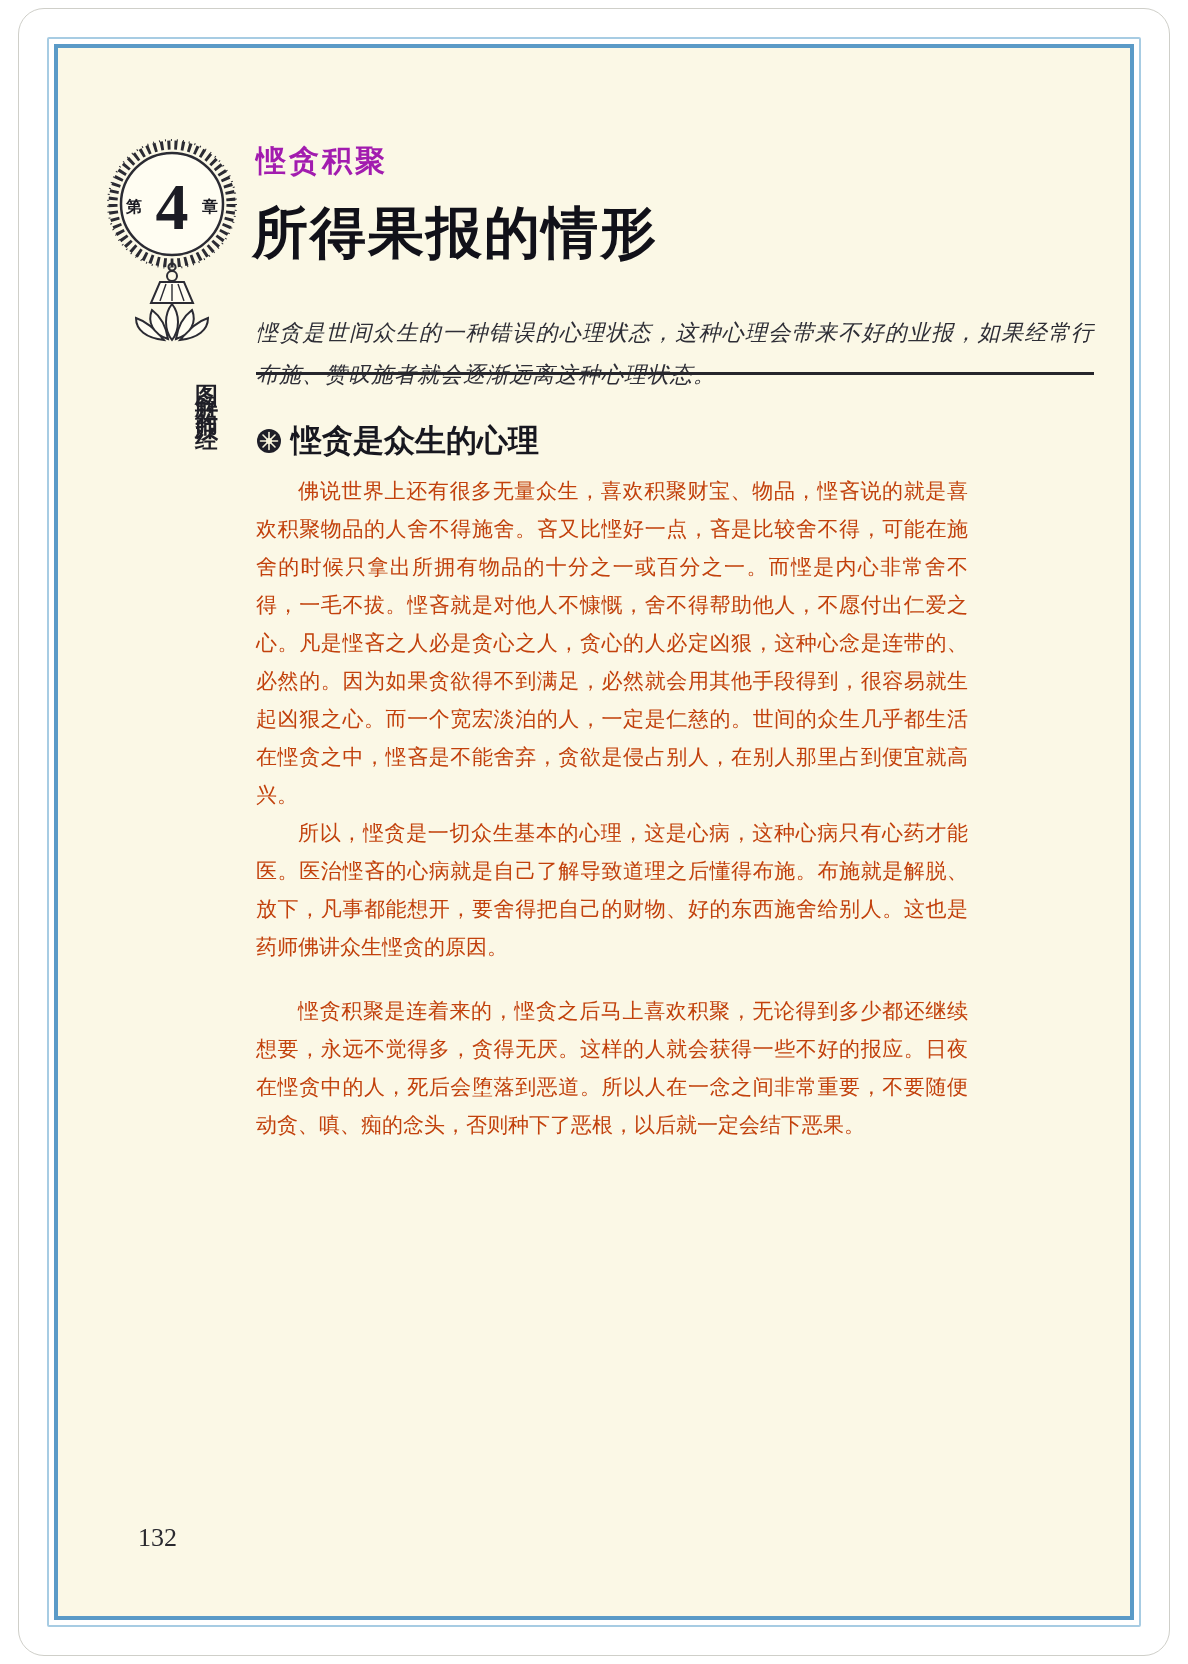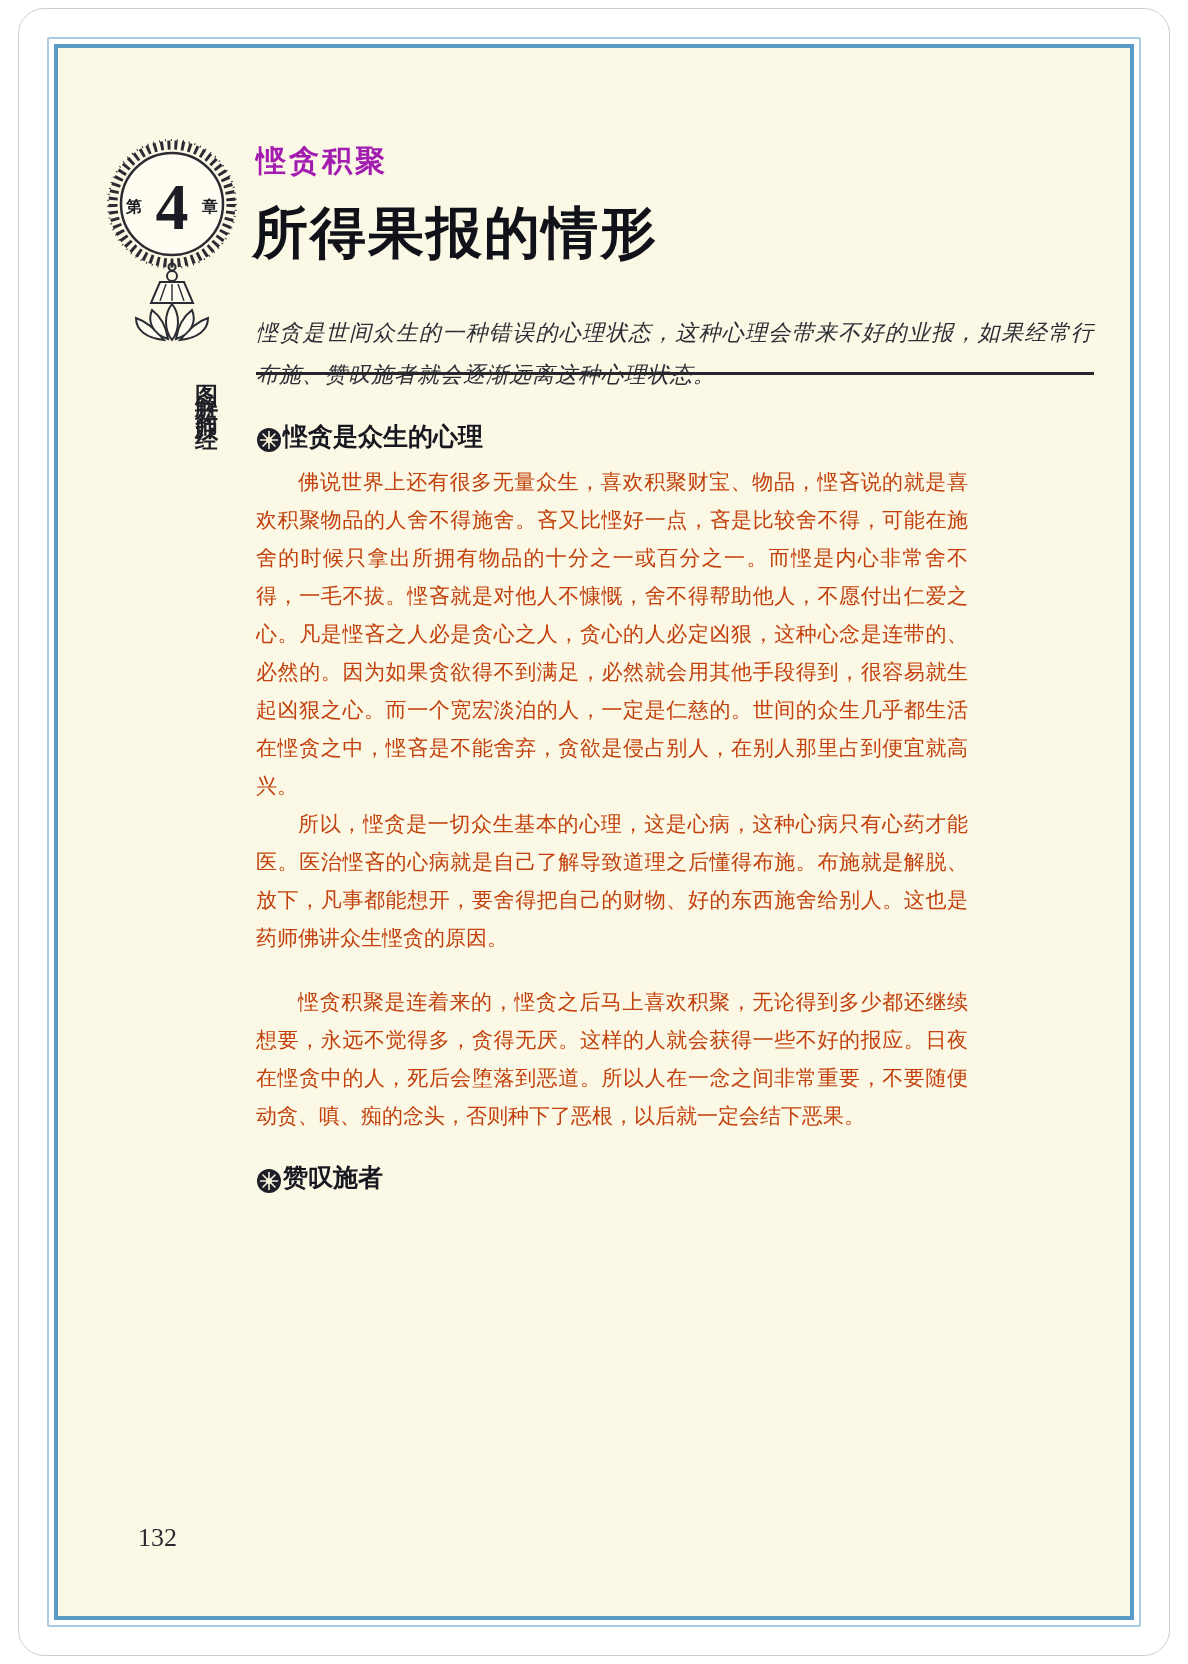--- a/index.html
+++ b/index.html
@@ -48,22 +48,22 @@
     color:#2e2e36; text-align:justify;
   }
   .divider {
     position:absolute; left:256px; top:372px; width:838px;
     border-top:3px solid #26262c;
   }
   
   .content { position:absolute; left:256px; top:420px; width:712px; }
   .section { margin-bottom:26px; }
   .section-heading {
-    display:flex; align-items:flex-end; gap:1px;
-    font-size:25px; font-weight:900; color:#17171f;
+    display:flex; align-items:center; gap:9px;
+    font-size:31px; font-weight:900; color:#17171f;
     margin-bottom:10px;
   }
   .flower-badge { width:26px; height:26px; flex:0 0 auto; }
   .para {
     font-family:"Liberation Serif", serif;
     font-size:21px; line-height:38px; text-align:justify;
     text-indent:2em; color:#c2410c;
   }
   .page-number {
     position:absolute; left:138px; top:1500px;
@@ -130,31 +130,18 @@
       </div>
       <p class="para">佛说世界上还有很多无量众生，喜欢积聚财宝、物品，悭吝说的就是喜欢积聚物品的人舍不得施舍。吝又比悭好一点，吝是比较舍不得，可能在施舍的时候只拿出所拥有物品的十分之一或百分之一。而悭是内心非常舍不得，一毛不拔。悭吝就是对他人不慷慨，舍不得帮助他人，不愿付出仁爱之心。凡是悭吝之人必是贪心之人，贪心的人必定凶狠，这种心念是连带的、必然的。因为如果贪欲得不到满足，必然就会用其他手段得到，很容易就生起凶狠之心。而一个宽宏淡泊的人，一定是仁慈的。世间的众生几乎都生活在悭贪之中，悭吝是不能舍弃，贪欲是侵占别人，在别人那里占到便宜就高兴。</p>
       <p class="para">所以，悭贪是一切众生基本的心理，这是心病，这种心病只有心药才能医。医治悭吝的心病就是自己了解导致道理之后懂得布施。布施就是解脱、放下，凡事都能想开，要舍得把自己的财物、好的东西施舍给别人。这也是药师佛讲众生悭贪的原因。</p>
     </div>
 
     <div class="section">
       <p class="para">悭贪积聚是连着来的，悭贪之后马上喜欢积聚，无论得到多少都还继续想要，永远不觉得多，贪得无厌。这样的人就会获得一些不好的报应。日夜在悭贪中的人，死后会堕落到恶道。所以人在一念之间非常重要，不要随便动贪、嗔、痴的念头，否则种下了恶根，以后就一定会结下恶果。</p>
     </div>
 
     <div class="section">
-      <div class="section-heading">
-        <svg class="flower-badge" viewBox="0 0 26 26">
-          <circle cx="13" cy="13" r="12" fill="#1e1e28"></circle>
-          <g stroke="#f7f3dc" stroke-width="1.6" stroke-linecap="round">
-            <line x1="13" y1="4.5" x2="13" y2="21.5"></line>
-            <line x1="4.5" y1="13" x2="21.5" y2="13"></line>
-            <line x1="7" y1="7" x2="19" y2="19"></line>
-            <line x1="19" y1="7" x2="7" y2="19"></line>
-          </g>
-          <circle cx="13" cy="13" r="3" fill="#f7f3dc"></circle>
-        </svg>
-        <span>赞叹施者</span>
-      </div>
     </div>
 
   </div>
 
   <div class="page-number">132</div>
 </div>
 
 </body></html>

